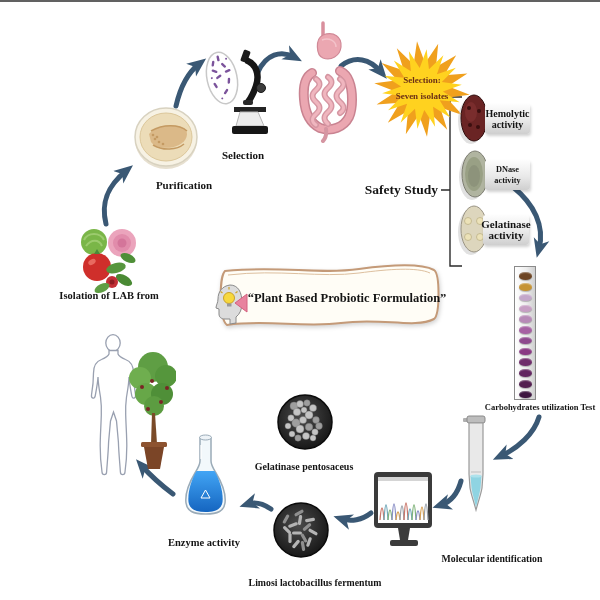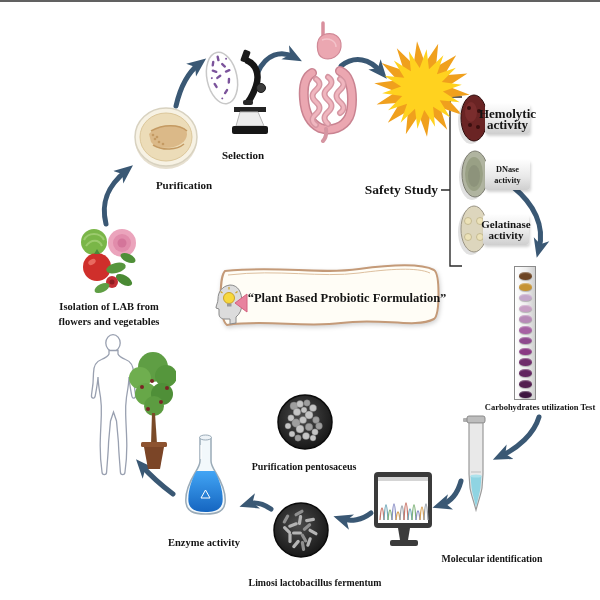--- a/index.html
+++ b/index.html
@@ -121,20 +121,24 @@
       <path d="M30,56 q7,5 0,11 q-7,6 0,12 q7,6 0,12 q-7,6 0,12" stroke="#f0b6bf" stroke-width="3"></path>
       <path d="M42,58 q7,5 0,11 q-7,6 0,12 q7,6 0,11" stroke="#f0b6bf" stroke-width="3"></path>
       <path d="M28,108 q1,8 -3,12" stroke="#d596a2" stroke-width="4"></path>
     </g>
   </svg>
 
   <svg class="abs" style="left:372px;top:39px" width="100" height="100" viewBox="0 0 100 100">
     <polygon id="star-outer" points="97.7,55.7 74.5,58.8 90.4,75.9 68.2,68.5 75.2,90.8 58.4,74.6 55.0,97.7 46.9,75.8 33.8,95.2 36.0,71.9 15.8,83.7 27.9,63.7 4.6,65.5 24.1,52.7 2.3,44.3 25.5,41.2 9.6,24.1 31.8,31.5 24.8,9.2 41.6,25.4 45.0,2.3 53.1,24.2 66.2,4.8 64.0,28.1 84.2,16.3 72.1,36.3 95.4,34.5 75.9,47.3" fill="#f0a01d"></polygon>
     <polygon id="star-inner" points="87.7,63.3 67.7,61.2 78.2,78.4 61.1,67.8 63.1,87.8 52.3,70.9 45.4,89.7 43.0,69.8 28.6,83.8 35.1,64.8 16.1,71.2 30.2,56.9 10.2,54.3 29.1,47.6 12.3,36.7 32.3,38.8 21.8,21.6 38.9,32.2 36.9,12.2 47.7,29.1 54.6,10.3 57.0,30.2 71.4,16.2 64.9,35.2 83.9,28.8 69.8,43.1 89.8,45.7 70.9,52.4" fill="#ffd21f"></polygon>
   </svg>
+  <div class="lbl" id="lbl-selection" style="left:422px;top:72px;font-size:9px;color:#6b3016;line-height:16px">
+    <div>Selection:</div>
+    <div>Seven isolates</div>
+  </div>
 
   <svg class="abs" style="left:455px;top:90px" width="40" height="170" viewBox="0 0 40 170">
     <ellipse cx="16" cy="31" rx="13" ry="23" fill="#c9c9c9" opacity=".55"></ellipse>
     <ellipse cx="19" cy="28" rx="13" ry="23" fill="#6a2424" stroke="#2f0d0d" stroke-width="1"></ellipse>
     <ellipse cx="16" cy="22" rx="6" ry="10" fill="#7e3030" opacity=".8"></ellipse>
     <g fill="#3a0f0f">
       <circle cx="14" cy="18" r="2"></circle>
         <circle cx="24" cy="21" r="2"></circle>
       <circle cx="15" cy="35" r="2"></circle>
         <circle cx="23" cy="37" r="2"></circle>
@@ -146,21 +150,21 @@
     <ellipse cx="16" cy="142" rx="13" ry="23" fill="#c9c9c9" opacity=".55"></ellipse>
     <ellipse cx="19" cy="139" rx="13" ry="23" fill="#ddd6bd" stroke="#9a9484" stroke-width="1"></ellipse>
     <g fill="#ece2b8" stroke="#bdb188" stroke-width=".8">
       <circle cx="13" cy="131" r="3.5"></circle>
         <circle cx="25" cy="131" r="3.5"></circle>
       <circle cx="13" cy="147" r="3.5"></circle>
         <circle cx="25" cy="147" r="3.5"></circle>
     </g>
   </svg>
 
-  <div class="label-tab" style="left:485px;top:104px;width:45px;height:30px;font-size:13px;line-height:11px">
+  <div class="label-tab" style="left:485px;top:104px;width:45px;height:30px;font-size:10px;line-height:11px">
     <div>Hemolytic</div>
     <div>activity</div>
   </div>
   <div class="label-tab" style="left:485px;top:160px;width:45px;height:30px;font-size:8.3px;line-height:11px">
     <div>DNase</div>
     <div>activity</div>
   </div>
   <div class="label-tab" style="left:483px;top:215px;width:46px;height:30px;font-size:11px;line-height:11px">
     <div>Gelatinase</div>
     <div>activity</div>
@@ -245,21 +249,21 @@
         <circle cx="33" cy="34" r="3.8" fill="#9e9e9e" stroke="#6f6f6f" stroke-width=".4"></circle>
         <circle cx="39" cy="39" r="3.2" fill="#c4c4c4" stroke="#6f6f6f" stroke-width=".4"></circle>
         <circle cx="30" cy="43" r="3.6" fill="#c4c4c4" stroke="#6f6f6f" stroke-width=".4"></circle>
         <circle cx="22" cy="45" r="3.2" fill="#9e9e9e" stroke="#6f6f6f" stroke-width=".4"></circle>
         <circle cx="16" cy="41" r="3" fill="#c4c4c4" stroke="#6f6f6f" stroke-width=".4"></circle>
         <circle cx="37" cy="45" r="3" fill="#c4c4c4" stroke="#6f6f6f" stroke-width=".4"></circle>
         <circle cx="43" cy="33" r="3.4" fill="#9e9e9e" stroke="#6f6f6f" stroke-width=".4"></circle>
         <circle cx="28" cy="17" r="3" fill="#c4c4c4" stroke="#6f6f6f" stroke-width=".4"></circle>
       </g>
   </svg>
-  <div class="lbl italic" style="left:304px;top:461px;font-size:10px">Purification pentosaceus</div>
+  <div class="lbl italic" style="left:304px;top:461px;font-size:10px">Gelatinase pentosaceus</div>
 
   <svg class="abs" style="left:272px;top:501px" width="58" height="58" viewBox="0 0 58 58">
     <defs>
         <clipPath id="clip-limo">
           <circle cx="29" cy="29" r="27"></circle>
         </clipPath>
       </defs>
     <circle cx="29" cy="29" r="27" fill="url(#semg)" stroke="#0a0a0a" stroke-width="1.5"></circle>
     <g id="limosi-g" clip-path="url(#clip-limo)">
         <rect x="12.4" y="13" width="3.2" height="10" rx="1.6" fill="#8f8f8f" transform="rotate(30 14 18)"></rect>
@@ -312,23 +316,22 @@
         <circle cx="33" cy="55" r="2"></circle>
       <circle cx="24" cy="34" r="2"></circle>
         <circle cx="39" cy="41" r="2"></circle>
         <circle cx="20" cy="62" r="2"></circle>
     </g>
     <path d="M24,66 L23,97 L29,97 L27,66 Z" fill="#7a4a28"></path>
     <rect x="13" y="95" width="26" height="5" rx="1.5" fill="#8d5330"></rect>
     <path d="M16,100 L36,100 L32,122 L20,122 Z" fill="#7b4527"></path>
   </svg>
 
-  <div class="lbl" style="left:109px;top:300px;font-size:10.5px;line-height:14.5px">
+  <div class="lbl" style="left:109px;top:289px;font-size:10.5px;line-height:14.5px">
     <div>Isolation of LAB from</div>
-    <div>flowers and vegetables</div>
   </div>
   <div class="lbl" style="left:184px;top:179px;font-size:11px">Purification</div>
   <div class="lbl" style="left:243px;top:149px;font-size:11px">Selection</div>
 
   <svg id="banner-ribbon" class="abs" style="left:209px;top:257px" width="235" height="80" viewBox="0 0 235 80">
     <path d="M16,14 C70,8 110,18 150,12 C180,8 212,6 225,13 C231,17 231,57 225,62 C205,72 172,60 132,66 C96,71 55,62 18,68 C10,62 10,20 16,14 Z" fill="#fffdf6" stroke="#c49a78" stroke-width="2"></path>
     <path d="M19,18 C70,12 112,21 150,16 C180,12 208,10 221,16" fill="none" stroke="#ddbf9e" stroke-width="1"></path>
   </svg>
   <svg class="abs" style="left:214px;top:281px" width="34" height="48" viewBox="0 0 34 48">
     <path d="M16,4 C8,5 4,11 4,18 C4,22 2,24 2,27 L5,28 L5,33 C5,36 7,38 11,38 L16,38 L16,43 L22,42 L22,36 C26,33 28,28 28,22 C28,11 24,4 16,4 Z" fill="#dcdcdc" stroke="#8a8a8a" stroke-width="1"></path>

